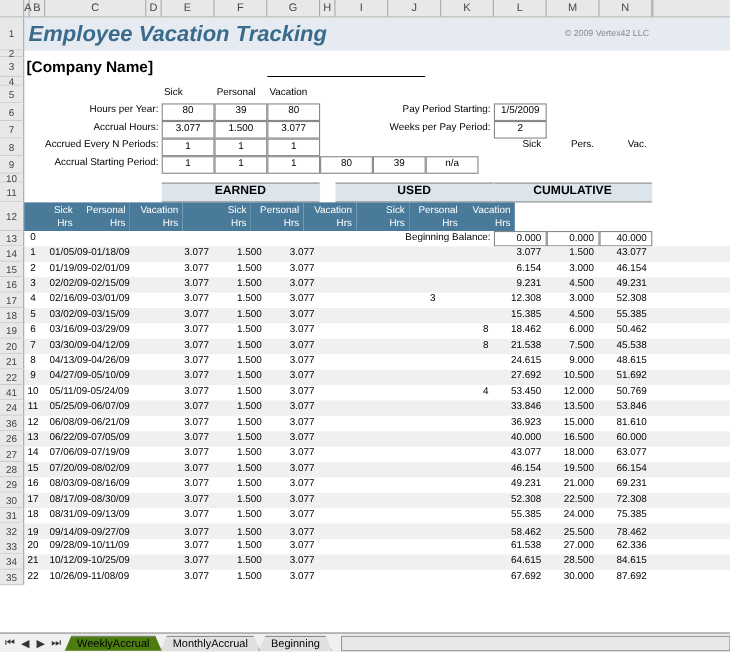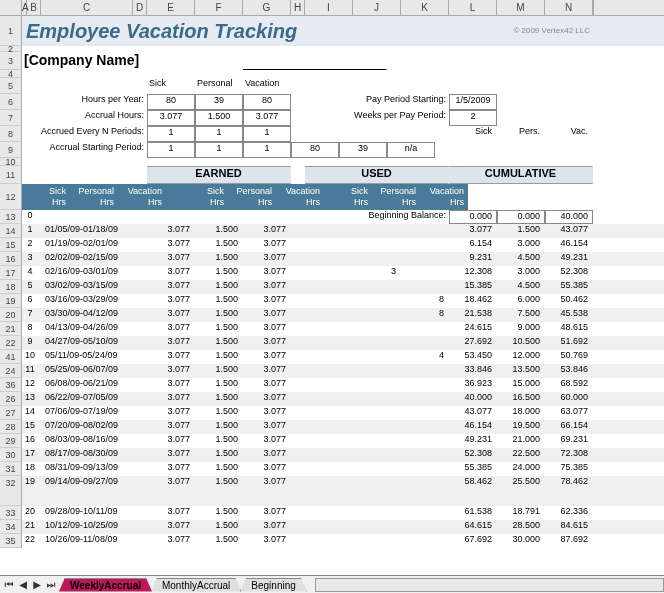--- a/index.html
+++ b/index.html
@@ -23,21 +23,21 @@
 .col-hdr { background: #4a7a99; color: #fff; text-align: right; font-size: 9px; padding: 1px 3px; line-height: 11px; display: flex; flex-direction: column; justify-content: center; }
 .col-hdr.left { text-align: left; }
 .data-row.even { background: #f0f0f0; }
 .data-cell { text-align: right; padding-right: 4px; font-size: 9px; }
 .data-cell.left { text-align: left; padding-left: 4px; }
 .data-cell.center { text-align: center; }
 .tabs { position: absolute; bottom: 0; left: 0; right: 0; height: 18px; background: #f0f0f0; display: flex; align-items: center; border-top: 1px solid #888; font-size: 10px; }
 .tab-nav { display: flex; padding: 0 2px; }
 .tab-nav span { width: 14px; text-align: center; cursor: pointer; color: #333; }
 .tab { padding: 1px 10px; background: #e0e0e0; border: 1px solid #888; border-bottom: none; margin-left: -1px; cursor: pointer; clip-path: polygon(6px 0, calc(100% - 6px) 0, 100% 100%, 0 100%); }
-.tab.active { background: #be185d; font-weight: bold; }
+.tab.active { background: #4d7c0f; font-weight: normal; }
 .scroll-track { flex: 1; background: #e8e8e8; height: 14px; margin-left: 8px; position: relative; border: 1px solid #999; }
 .small-txt { font-size: 9px; }
 </style>
 </head>
 <body>
 
 <div class="col-headers">
   <div style="width:22px"></div>
   <div id="colhdrs" style="display:flex">
       <div style="width: 5px;">A</div>
@@ -356,21 +356,21 @@
       <div class="cell data-cell left" style="width: 106px;">06/08/09-06/21/09</div>
       <div class="cell data-cell" style="width: 48px;">3.077</div>
       <div class="cell data-cell" style="width: 48px;">1.500</div>
       <div class="cell data-cell" style="width: 48px;">3.077</div>
       <div class="cell " style="width: 14px;"></div>
       <div class="cell data-cell" style="width: 48px;"></div>
       <div class="cell data-cell" style="width: 48px;"></div>
       <div class="cell data-cell" style="width: 48px;"></div>
       <div class="cell data-cell" style="width: 48px;">36.923</div>
       <div class="cell data-cell" style="width: 48px;">15.000</div>
-      <div class="cell data-cell" style="width: 48px;">68.592</div>
+      <div class="cell data-cell" style="width: 48px;">81.610</div>
     </div>
     <div class="row data-row even" style="height: 14px;">
       <div class="row-header" style="line-height: 14px;">26</div>
       <div class="cell data-cell center" style="width: 19px;">13</div>
       <div class="cell data-cell left" style="width: 106px;">06/22/09-07/05/09</div>
       <div class="cell data-cell" style="width: 48px;">3.077</div>
       <div class="cell data-cell" style="width: 48px;">1.500</div>
       <div class="cell data-cell" style="width: 48px;">3.077</div>
       <div class="cell " style="width: 14px;"></div>
       <div class="cell data-cell" style="width: 48px;"></div>
@@ -448,21 +448,21 @@
       <div class="cell data-cell" style="width: 48px;">1.500</div>
       <div class="cell data-cell" style="width: 48px;">3.077</div>
       <div class="cell " style="width: 14px;"></div>
       <div class="cell data-cell" style="width: 48px;"></div>
       <div class="cell data-cell" style="width: 48px;"></div>
       <div class="cell data-cell" style="width: 48px;"></div>
       <div class="cell data-cell" style="width: 48px;">55.385</div>
       <div class="cell data-cell" style="width: 48px;">24.000</div>
       <div class="cell data-cell" style="width: 48px;">75.385</div>
     </div>
-    <div class="row data-row even" style="height: 30px;">
+    <div class="row data-row even" style="height: 14px; align-items: center;">
       <div class="row-header" style="line-height: 14px;">32</div>
       <div class="cell data-cell center" style="width: 19px;">19</div>
       <div class="cell data-cell left" style="width: 106px;">09/14/09-09/27/09</div>
       <div class="cell data-cell" style="width: 48px;">3.077</div>
       <div class="cell data-cell" style="width: 48px;">1.500</div>
       <div class="cell data-cell" style="width: 48px;">3.077</div>
       <div class="cell " style="width: 14px;"></div>
       <div class="cell data-cell" style="width: 48px;"></div>
       <div class="cell data-cell" style="width: 48px;"></div>
       <div class="cell data-cell" style="width: 48px;"></div>
@@ -475,21 +475,21 @@
       <div class="cell data-cell center" style="width: 19px;">20</div>
       <div class="cell data-cell left" style="width: 106px;">09/28/09-10/11/09</div>
       <div class="cell data-cell" style="width: 48px;">3.077</div>
       <div class="cell data-cell" style="width: 48px;">1.500</div>
       <div class="cell data-cell" style="width: 48px;">3.077</div>
       <div class="cell " style="width: 14px;"></div>
       <div class="cell data-cell" style="width: 48px;"></div>
       <div class="cell data-cell" style="width: 48px;"></div>
       <div class="cell data-cell" style="width: 48px;"></div>
       <div class="cell data-cell" style="width: 48px;">61.538</div>
-      <div class="cell data-cell" style="width: 48px;">18.791</div>
+      <div class="cell data-cell" style="width: 48px;">27.000</div>
       <div class="cell data-cell" style="width: 48px;">62.336</div>
     </div>
     <div class="row data-row even" style="height: 14px;">
       <div class="row-header" style="line-height: 14px;">34</div>
       <div class="cell data-cell center" style="width: 19px;">21</div>
       <div class="cell data-cell left" style="width: 106px;">10/12/09-10/25/09</div>
       <div class="cell data-cell" style="width: 48px;">3.077</div>
       <div class="cell data-cell" style="width: 48px;">1.500</div>
       <div class="cell data-cell" style="width: 48px;">3.077</div>
       <div class="cell " style="width: 14px;"></div>

